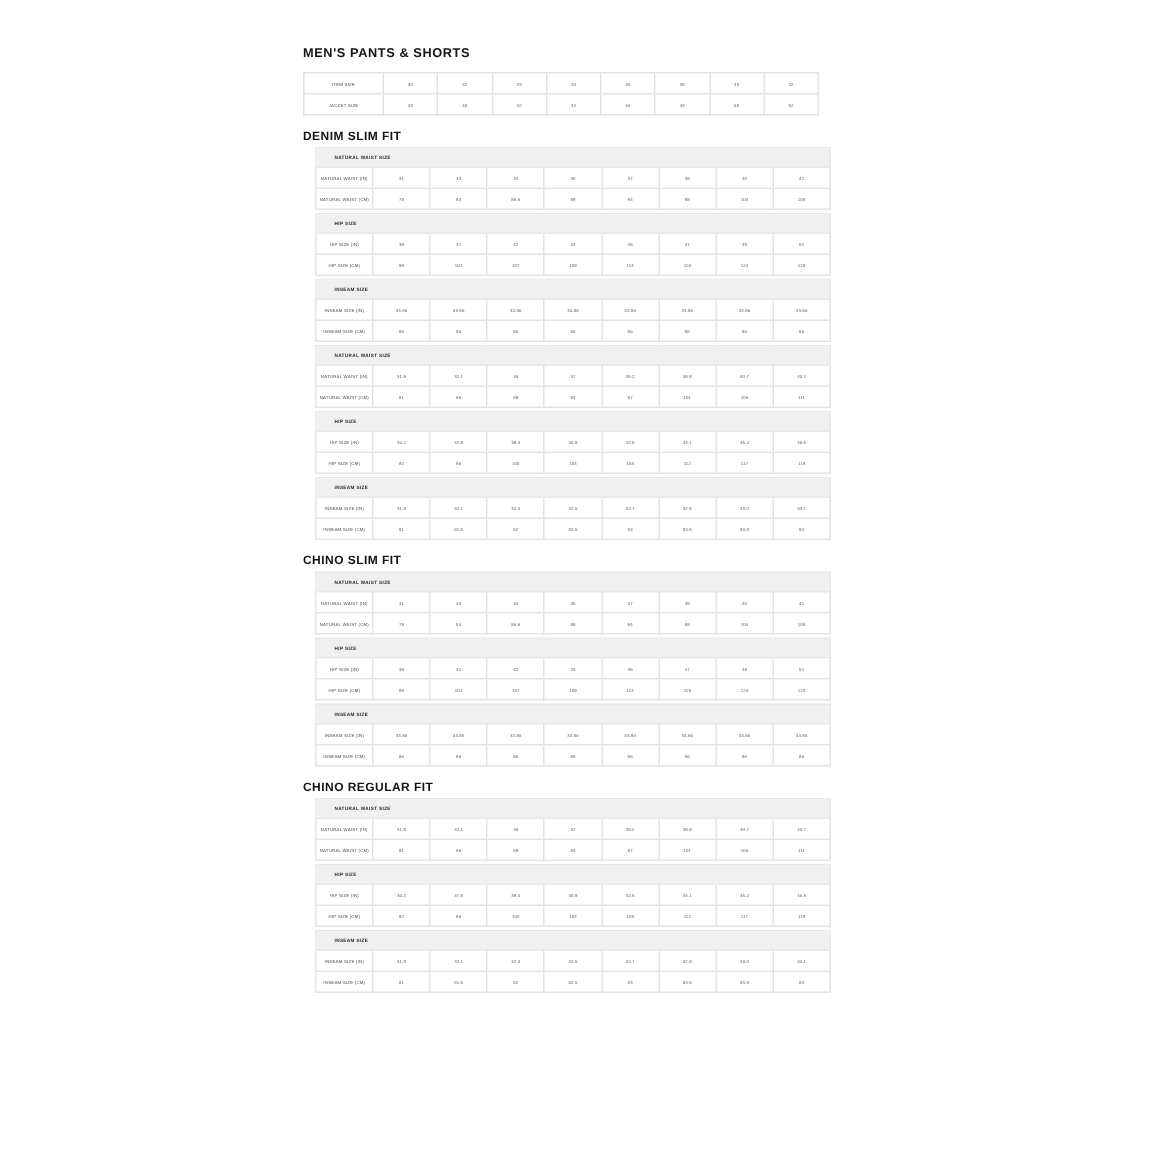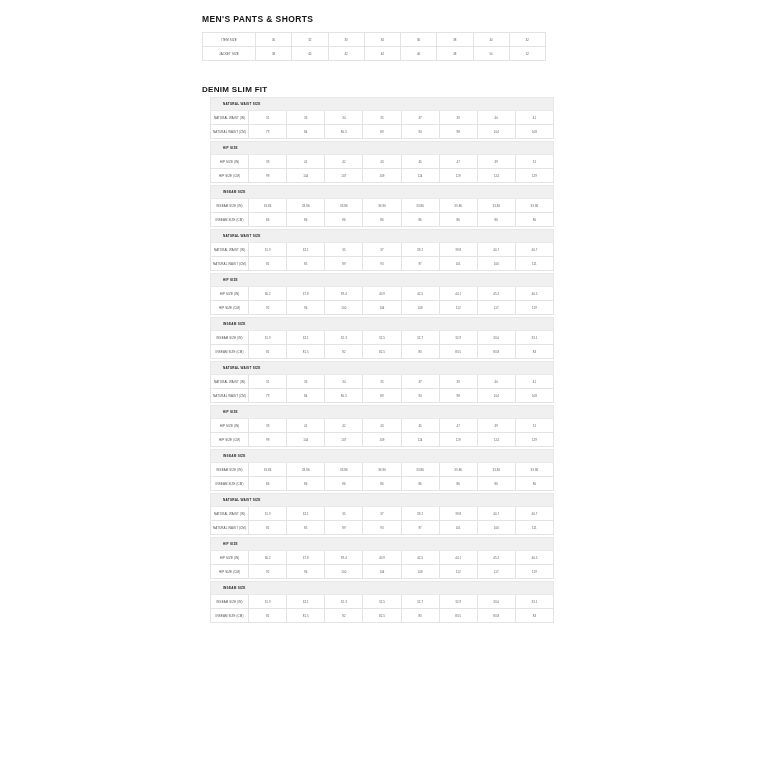--- a/index.html
+++ b/index.html
@@ -12,36 +12,36 @@
     height: 768px;
     font-family: "Liberation Sans", sans-serif;
     color: #1a1a1a;
     overflow: hidden;
   }
   .page {
     position: relative;
     width: 768px;
     height: 768px;
     box-sizing: border-box;
-    padding: 10px 222px 0 202px;
+    padding: 26px 222px 0 202px;
   }
   .page-title {
     font-size: 8.5px;
     font-weight: bold;
     letter-spacing: 0.4px;
     color: #141414;
     margin: 4px 0 8px 0;
     text-transform: uppercase;
   }
   .section-title {
     font-size: 8px;
     font-weight: bold;
     letter-spacing: 0.3px;
     color: #141414;
-    margin: 24px 0 3px 0;
+    margin: 9px 0 3px 0;
     text-transform: uppercase;
   }
   table.size-table {
     width: 344px;
     border-collapse: collapse;
     table-layout: fixed;
     margin: 0 0 2px 0;
   }
   table.size-table td {
     border: 0.5px solid #e3e3e3;
@@ -285,20 +285,21 @@
               <td>82</td>
               <td>82.5</td>
               <td>83</td>
               <td>83.5</td>
               <td>83.8</td>
               <td>84</td>
             </tr>
           </tbody>
         </table>
       </div>
+      <div class="section-title">CHINO SLIM FIT</div>
       <div class="subtable-wrap">
         <table class="size-table">
           <tbody>
             <tr class="group-head">
               <td colspan="9">NATURAL WAIST SIZE</td>
             </tr>
             <tr>
               <td class="rowlabel">NATURAL WAIST (IN)</td>
               <td>31</td>
               <td>33</td>
@@ -374,20 +375,21 @@
               <td>86</td>
               <td>86</td>
               <td>86</td>
               <td>86</td>
               <td>86</td>
               <td>86</td>
             </tr>
           </tbody>
         </table>
       </div>
+      <div class="section-title">CHINO REGULAR FIT</div>
       <div class="subtable-wrap">
         <table class="size-table">
           <tbody>
             <tr class="group-head">
               <td colspan="9">NATURAL WAIST SIZE</td>
             </tr>
             <tr>
               <td class="rowlabel">NATURAL WAIST (IN)</td>
               <td>31.9</td>
               <td>32.1</td>

